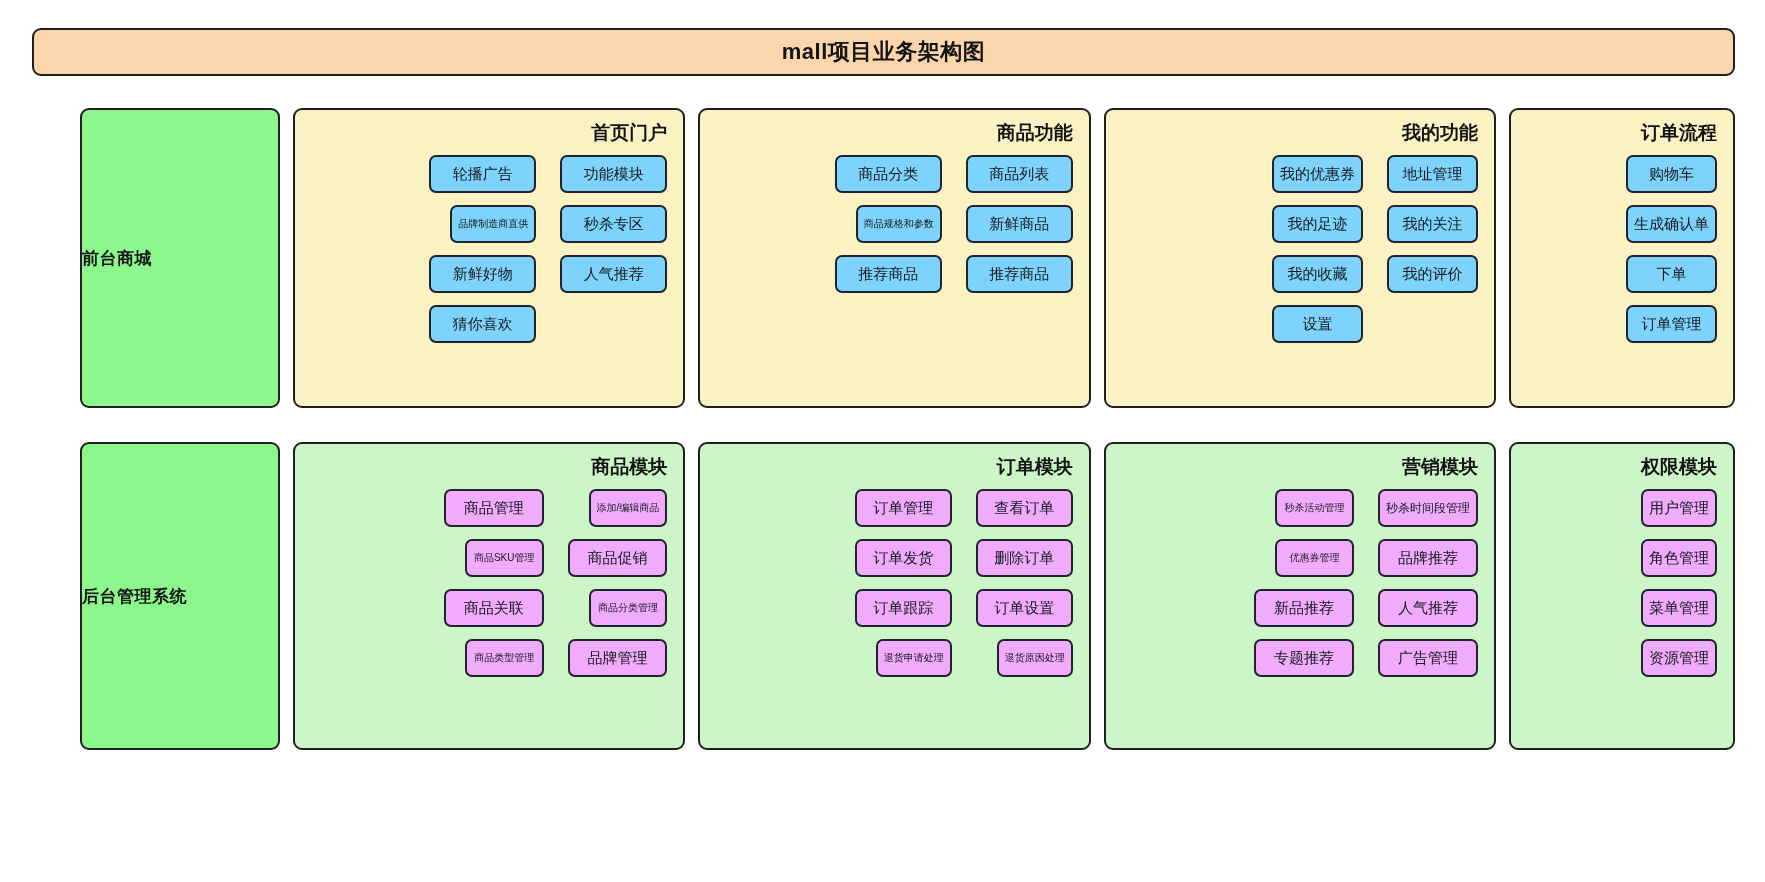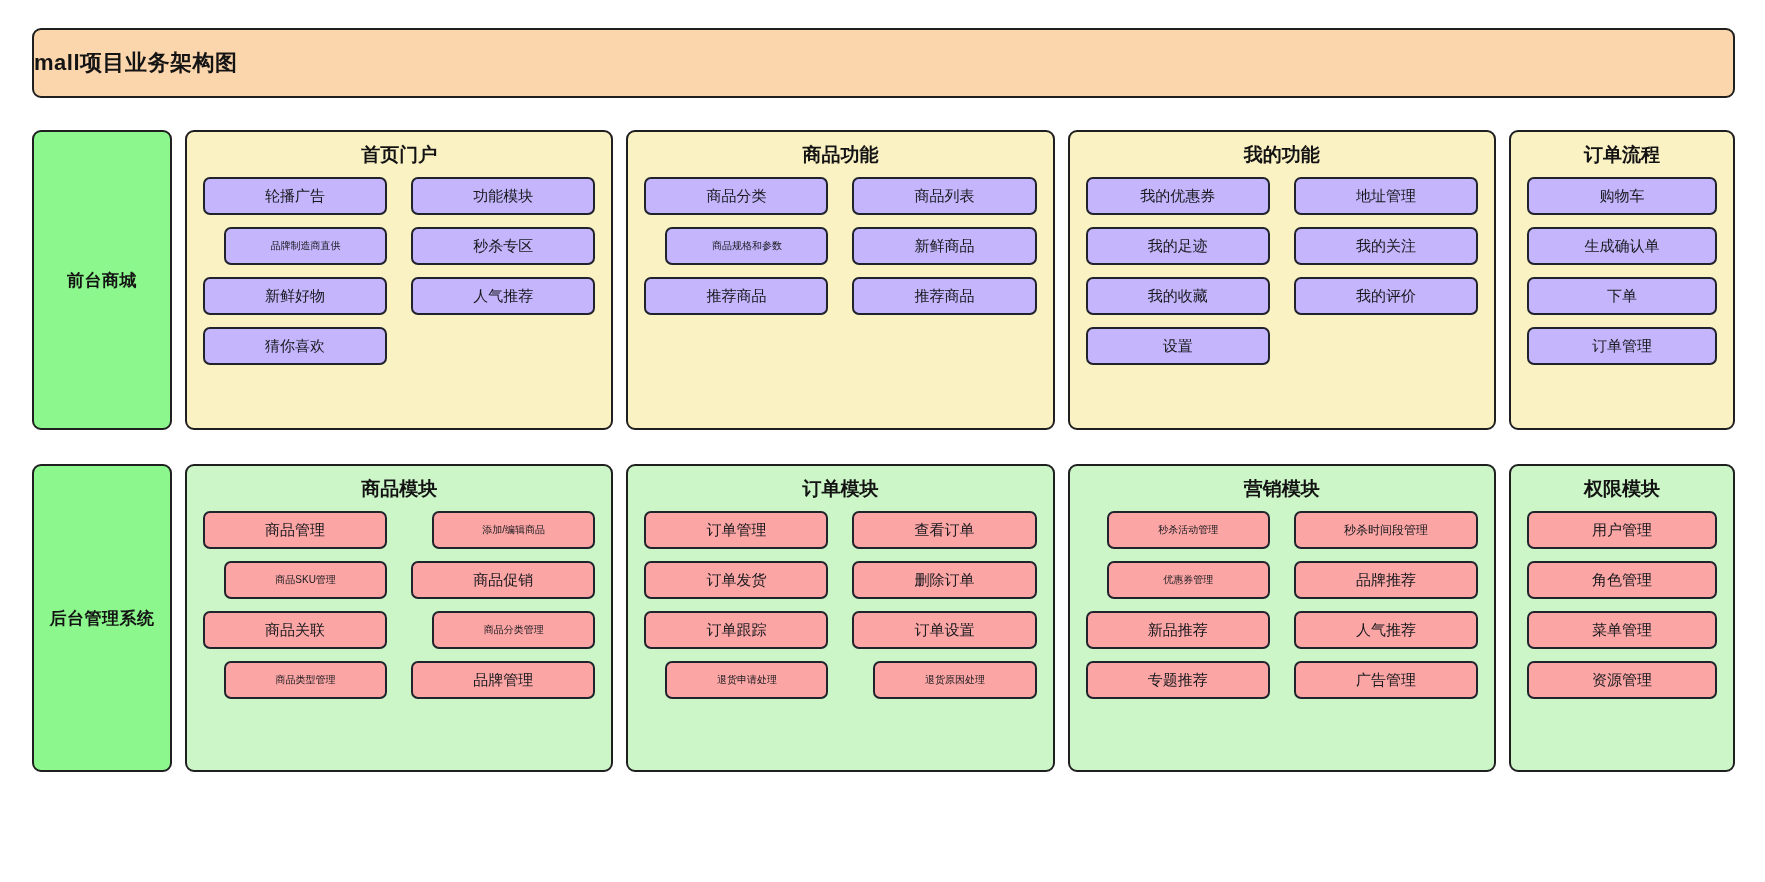--- a/index.html
+++ b/index.html
@@ -25,24 +25,25 @@
 
   
   .node {
     border: 2.5px solid #1f1f1f;
     border-radius: 9px;
     box-sizing: border-box;
   }
 
   
   .title-banner {
-    height: 70px;
+    height: 48px;
     background: #fbd5ab;
     display: flex;
     align-items: center;
+    justify-content: center;
     margin-bottom: 32px;
     flex: none;
   }
   .title-banner .title-text {
     font-size: 22px;
     font-weight: bold;
     letter-spacing: 0.5px;
     color: #141414;
   }
 
@@ -50,40 +51,41 @@
   .band {
     display: flex;
     gap: 13px;
     align-items: stretch;
   }
   .band.top { height: 300px; }
   .band.bottom { height: 308px; margin-top: 34px; }
 
   
   .side-label {
-    width: 140px;
+    width: 200px;
     flex: none;
     background: #8cf78c;
     display: flex;
     align-items: center;
-    justify-content: center;
+    margin-left: 48px;
   }
   .side-label .side-text {
     font-size: 17px;
     font-weight: bold;
     color: #131313;
     letter-spacing: 0.5px;
   }
 
   
   .group {
     display: flex;
     flex-direction: column;
     padding: 12px 16px 14px 16px;
     overflow: hidden;
+    align-items: flex-end;
   }
   .group.wide { flex: 1 1 0; }
   .group.narrow { width: 226px; flex: none; }
 
   .group.front { background: #fbf2c4; }
   .group.admin { background: #ccf6c8; }
 
   .group-title {
     text-align: center;
     font-size: 19px;
@@ -112,22 +114,22 @@
     justify-content: center;
     text-align: center;
     font-size: 15px;
     line-height: 1;
     padding: 0 6px;
     border-radius: 7px;
     border: 2.2px solid #20232b;
     box-sizing: border-box;
     white-space: nowrap;
   }
-  .leaf.front { background: #c4b5fd; color: #17191d; }
-  .leaf.admin { background: #fca5a5; color: #17191d; }
+  .leaf.front { background: #7dd3fc; color: #17191d; }
+  .leaf.admin { background: #f0abfc; color: #17191d; }
 
   .leaf.small { font-size: 10px; margin-left: 21px; }
   .leaf.tiny  { font-size: 12px; }
 </style>
 </head>
 <body>
 
 <div id="diagram">
 
   <div class="node title-banner">

